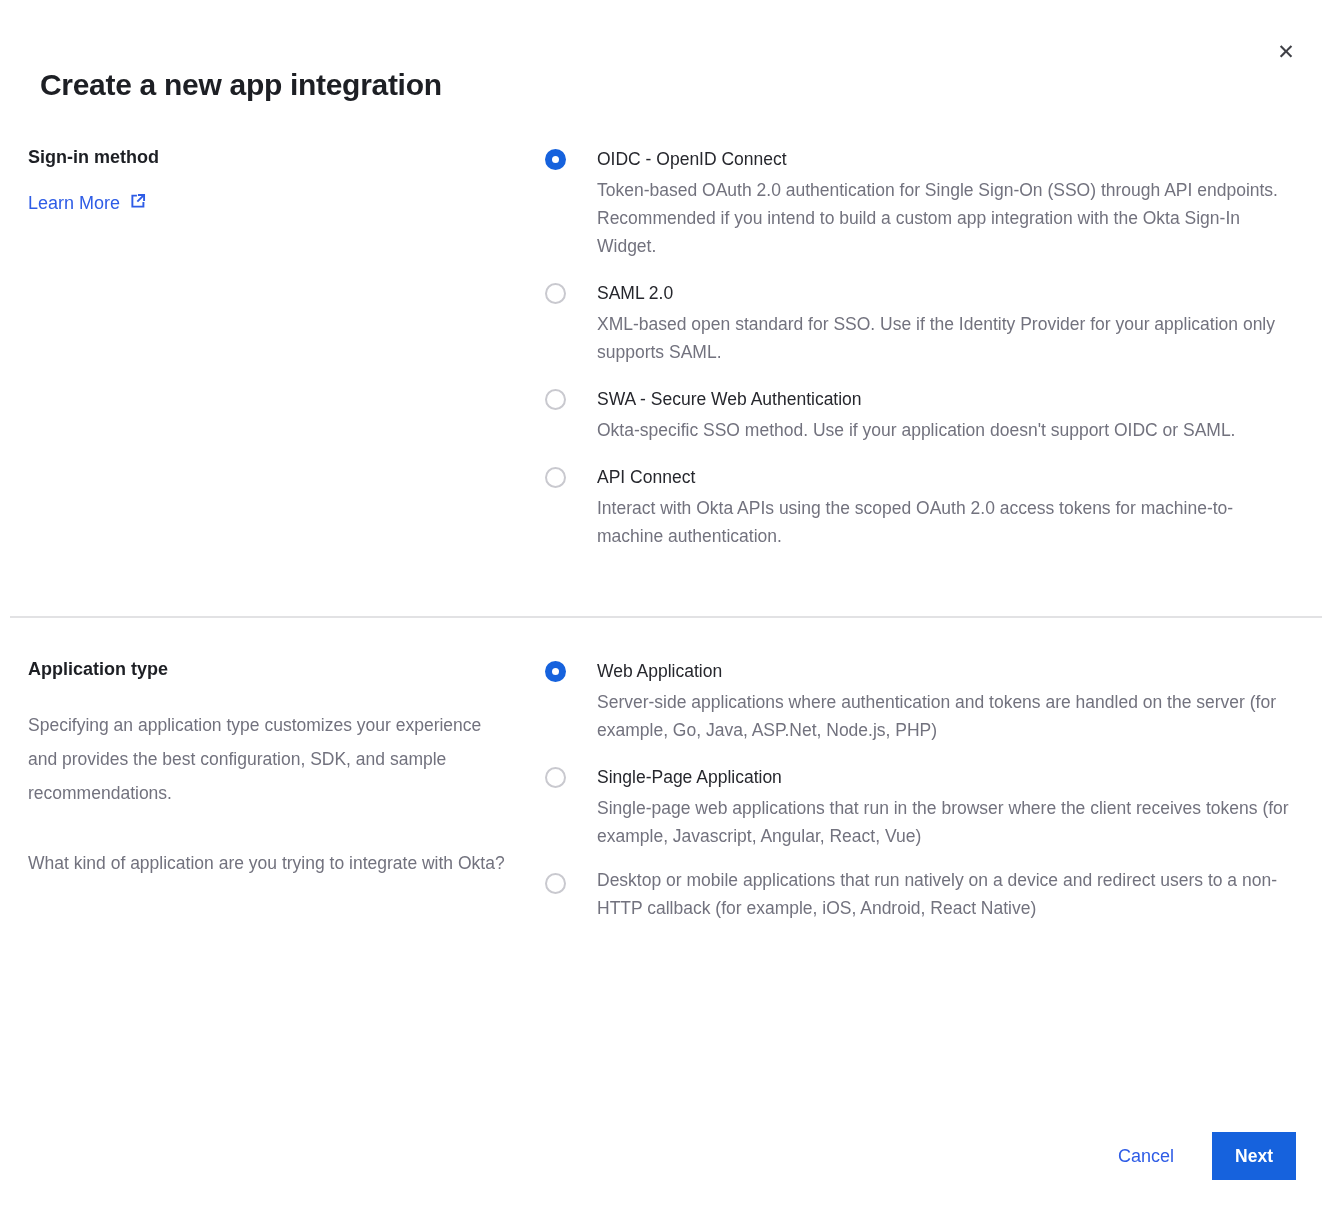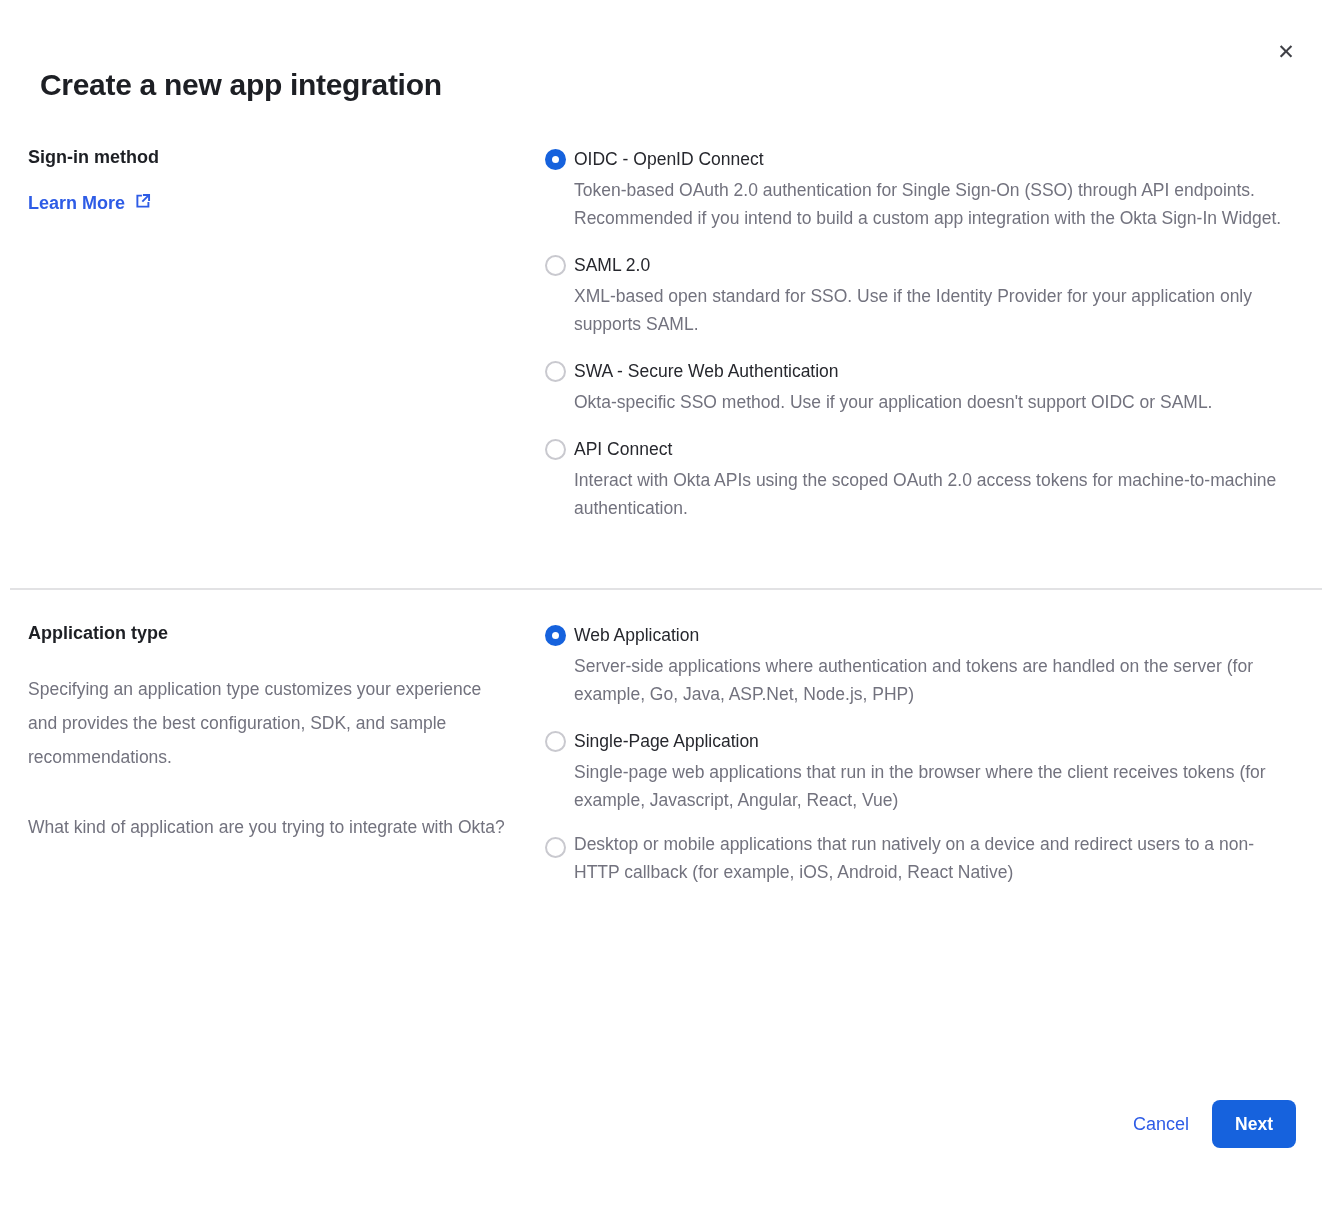--- a/index.html
+++ b/index.html
@@ -38,54 +38,54 @@
     font-weight:700;
     letter-spacing:-0.3px;
     color:var(--text-dark);
   }
   .section-row{
     display:flex;
     align-items:flex-start;
     padding:0 36px 0 28px;
   }
   .section-row.signin{margin-top:40px;}
-  .section-row.apptype{margin-top:28px;}
+  .section-row.apptype{margin-top:36px;}
   .col-left{width:517px;flex-shrink:0;padding-right:20px;}
   .col-right{flex:1;min-width:0;}
   .section-heading{
     margin:0;
     font-size:18px;
     font-weight:700;
     line-height:30px;
     color:var(--text-dark);
   }
   .learn-more{
     display:inline-flex;
     align-items:center;
     gap:9px;
     margin-top:20px;
     font-size:18px;
-    font-weight:700;
+    font-weight:400;
     color:var(--link-blue);
     text-decoration:none;
     cursor:pointer;
   }
   .ext-icon{display:inline-block;}
   .col-left p.helper{
     margin:24px 0 0 0;
     font-size:17.5px;
     line-height:34px;
     color:var(--text-gray);
     max-width:480px;
   }
   .col-left p.helper + p.helper{margin-top:36px;}
   .option{
     display:flex;
     align-items:flex-start;
-    gap:8px;
+    gap:31px;
     margin-bottom:16px;
     cursor:pointer;
   }
   .radio{
     flex-shrink:0;
     width:21px;height:21px;
     border-radius:50%;
     border:2px solid var(--radio-border);
     background:#fff;
     margin-top:7px;
@@ -116,44 +116,44 @@
     max-width:712px;
   }
   .divider{
     border:none;
     border-top:2px solid var(--divider);
     margin:50px 10px 0 10px;
   }
   .footer{
     position:absolute;
     right:36px;
-    bottom:62px;
+    bottom:30px;
     display:flex;
     align-items:center;
+    gap:38px;
   }
   .cancel-link{
     font-size:18px;
     font-weight:500;
     color:var(--link-blue);
     text-decoration:none;
     cursor:pointer;
   }
   .next-btn{
     min-width:84px;
     height:48px;
     padding:6px 22px;
     background:var(--accent-blue);
     color:#fff;
     border:none;
-    border-radius:8px;
+    border-radius:0;
     font-size:17.5px;
     font-weight:600;
     font-family:inherit;
     cursor:pointer;
-    margin-left:23px;
   }
 </style>
 </head>
 <body>
 
 <div class="dialog">
 
   <button class="close-btn">
     <span>✕</span>
   </button>

